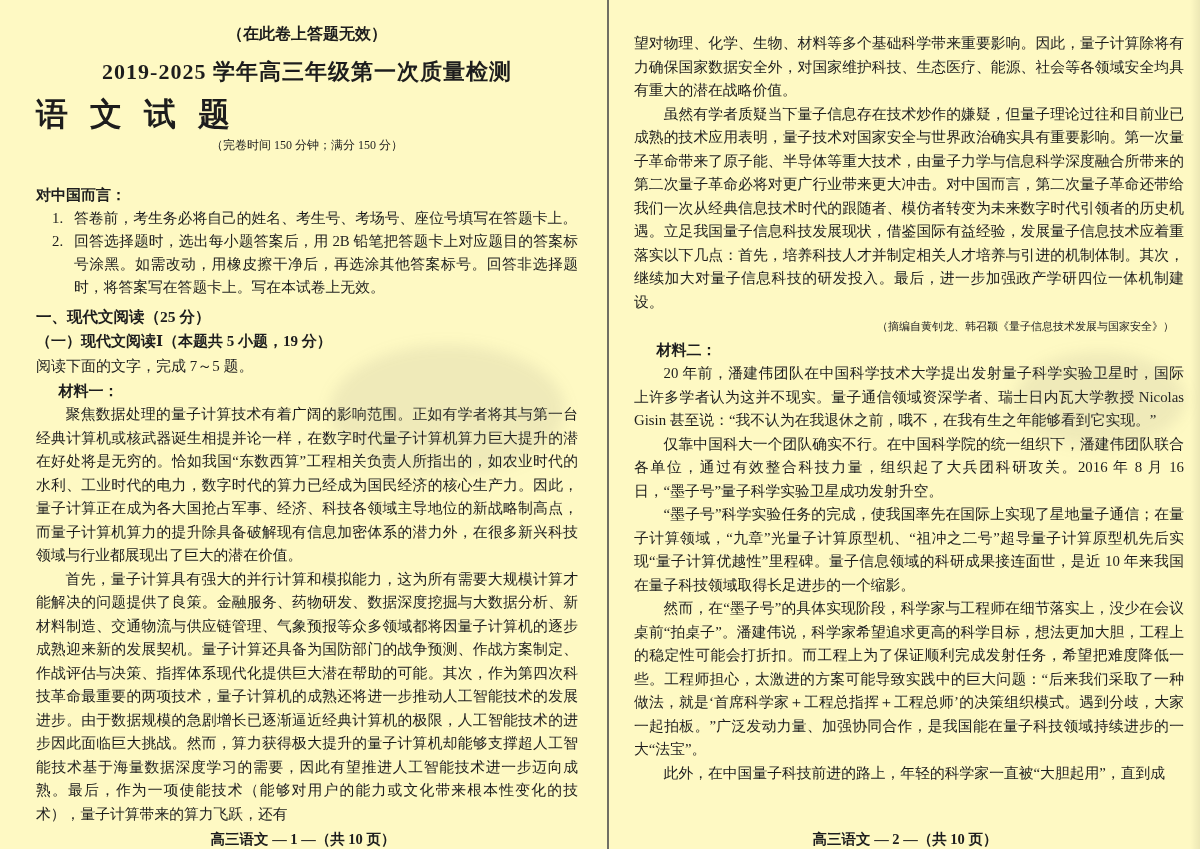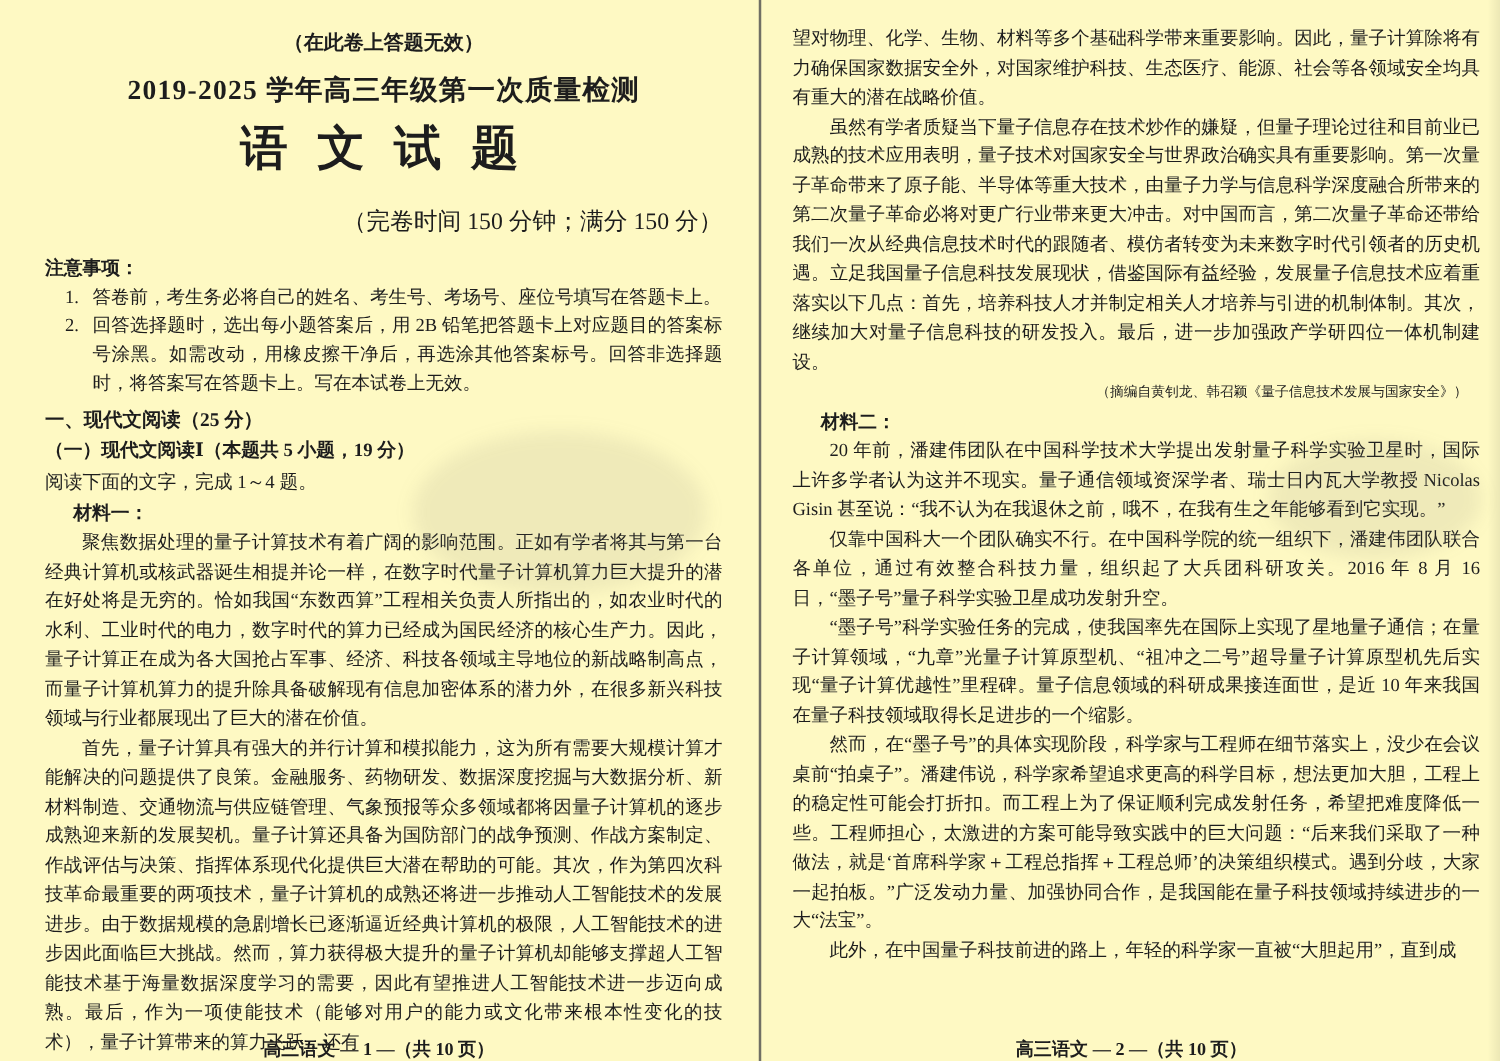--- a/index.html
+++ b/index.html
@@ -19,21 +19,21 @@
     color: #1d1d1d;
   }
   .page {
     position: absolute;
     top: 0;
     bottom: 0;
     box-sizing: border-box;
     overflow: hidden;
   }
   .page-left  { left: 0;     width: 606px; padding: 24px 28px 40px 36px; }
-  .page-right { left: 610px; width: 590px; padding: 20px 16px 40px 24px; }
+  .page-right { left: 610px; width: 590px; padding: 32px 16px 40px 24px; }
   .divider {
     position: absolute;
     left: 607px;
     top: 0;
     width: 2px;
     height: 100%;
     background: #4c4c4c;
     opacity: .8;
   }
   .edge-shade {
@@ -47,22 +47,22 @@
     border-radius: 50%;
     filter: blur(7px);
     background: rgba(112,106,96,.10);
     pointer-events: none;
   }
   .smudge-1 { left: 330px;  top: 345px; width: 235px; height: 130px; }
   .smudge-2 { left: 1015px; top: 352px; width: 170px; height: 95px;  }
 
   .top-note      { text-align: center; font-weight: bold; font-size: 16px;  margin-bottom: 12px; }
   .exam-title    { text-align: center; font-weight: bold; font-size: 22px;  margin-bottom: 6px; letter-spacing: 1px; }
-  .subject-title { text-align: center; font-weight: bold; font-size: 38px;  margin-bottom: 20px; letter-spacing: 7px; }
-  .time-note     { text-align: right; font-size: 19px; margin-bottom: 14px; }
+  .subject-title { font-weight: bold; font-size: 32px;  margin-bottom: 0; letter-spacing: 7px; }
+  .time-note     { text-align: center; font-size: 12px; margin-bottom: 30px; }
 
   .notice-heading { font-weight: bold; font-size: 15px; line-height: 23px; }
   .notice {
     display: flex;
     font-size: 14.8px;
     line-height: 23px;
     padding-left: 16px;
     text-align: justify;
   }
   .notice-num { flex: 0 0 auto; width: 22px; }
@@ -103,33 +103,33 @@
 <body>
 
 <div class="sheet">
 
   <div class="page page-left">
     <div class="top-note">（在此卷上答题无效）</div>
     <div class="exam-title">2019-2025 学年高三年级第一次质量检测</div>
     <div class="subject-title">语 文 试 题</div>
     <div class="time-note">（完卷时间 150 分钟；满分 150 分）</div>
 
-    <div class="notice-heading">注意事项：</div>
+    <div class="notice-heading">对中国而言：</div>
     <div class="notice">
       <span class="notice-num">1.</span>
       <div class="notice-text">答卷前，考生务必将自己的姓名、考生号、考场号、座位号填写在答题卡上。</div>
     </div>
     <div class="notice">
       <span class="notice-num">2.</span>
       <div class="notice-text">回答选择题时，选出每小题答案后，用 2B 铅笔把答题卡上对应题目的答案标号涂黑。如需改动，用橡皮擦干净后，再选涂其他答案标号。回答非选择题时，将答案写在答题卡上。写在本试卷上无效。</div>
     </div>
 
     <div class="section-heading">一、现代文阅读（25 分）</div>
     <div class="subsection-heading">（一）现代文阅读Ⅰ（本题共 5 小题，19 分）</div>
-    <div class="instruction">阅读下面的文字，完成 1～4 题。</div>
+    <div class="instruction">阅读下面的文字，完成 7～5 题。</div>
     <div class="material-heading">材料一：</div>
 
     <p class="para">聚焦数据处理的量子计算技术有着广阔的影响范围。正如有学者将其与第一台经典计算机或核武器诞生相提并论一样，在数字时代量子计算机算力巨大提升的潜在好处将是无穷的。恰如我国“东数西算”工程相关负责人所指出的，如农业时代的水利、工业时代的电力，数字时代的算力已经成为国民经济的核心生产力。因此，量子计算正在成为各大国抢占军事、经济、科技各领域主导地位的新战略制高点，而量子计算机算力的提升除具备破解现有信息加密体系的潜力外，在很多新兴科技领域与行业都展现出了巨大的潜在价值。</p>
     <p class="para">首先，量子计算具有强大的并行计算和模拟能力，这为所有需要大规模计算才能解决的问题提供了良策。金融服务、药物研发、数据深度挖掘与大数据分析、新材料制造、交通物流与供应链管理、气象预报等众多领域都将因量子计算机的逐步成熟迎来新的发展契机。量子计算还具备为国防部门的战争预测、作战方案制定、作战评估与决策、指挥体系现代化提供巨大潜在帮助的可能。其次，作为第四次科技革命最重要的两项技术，量子计算机的成熟还将进一步推动人工智能技术的发展进步。由于数据规模的急剧增长已逐渐逼近经典计算机的极限，人工智能技术的进步因此面临巨大挑战。然而，算力获得极大提升的量子计算机却能够支撑超人工智能技术基于海量数据深度学习的需要，因此有望推进人工智能技术进一步迈向成熟。最后，作为一项使能技术（能够对用户的能力或文化带来根本性变化的技术），量子计算带来的算力飞跃，还有</p>
 
     <div class="page-footer">
       <span>高三语文 — 1 —（共 10 页）</span>
     </div>
   </div>
 

